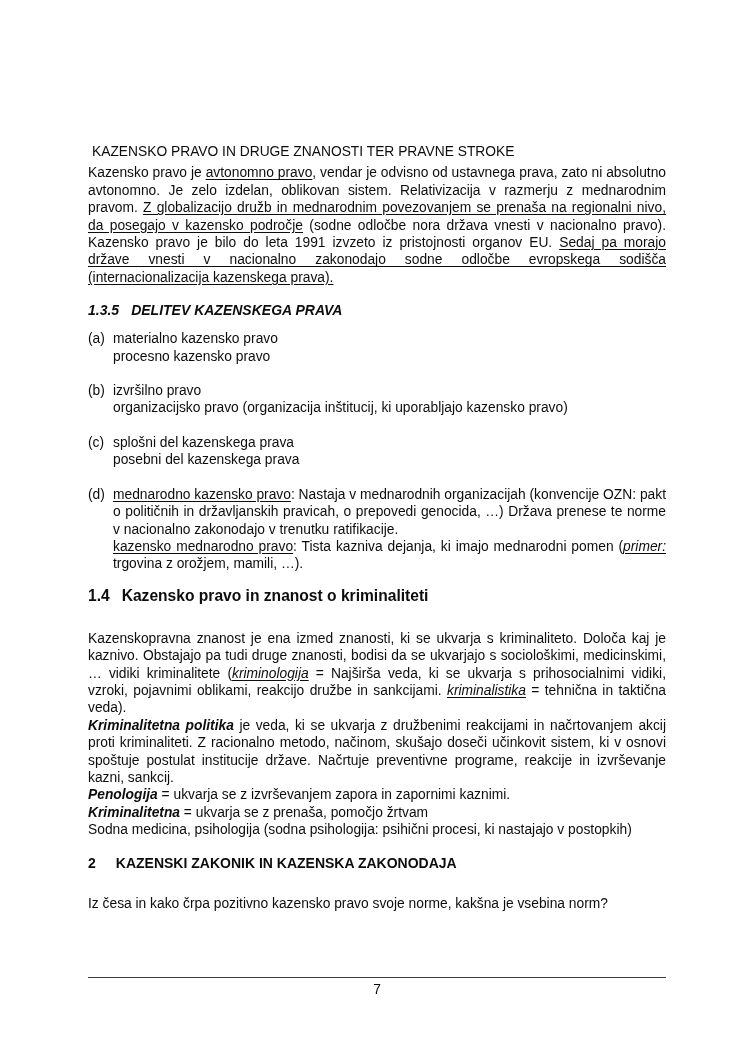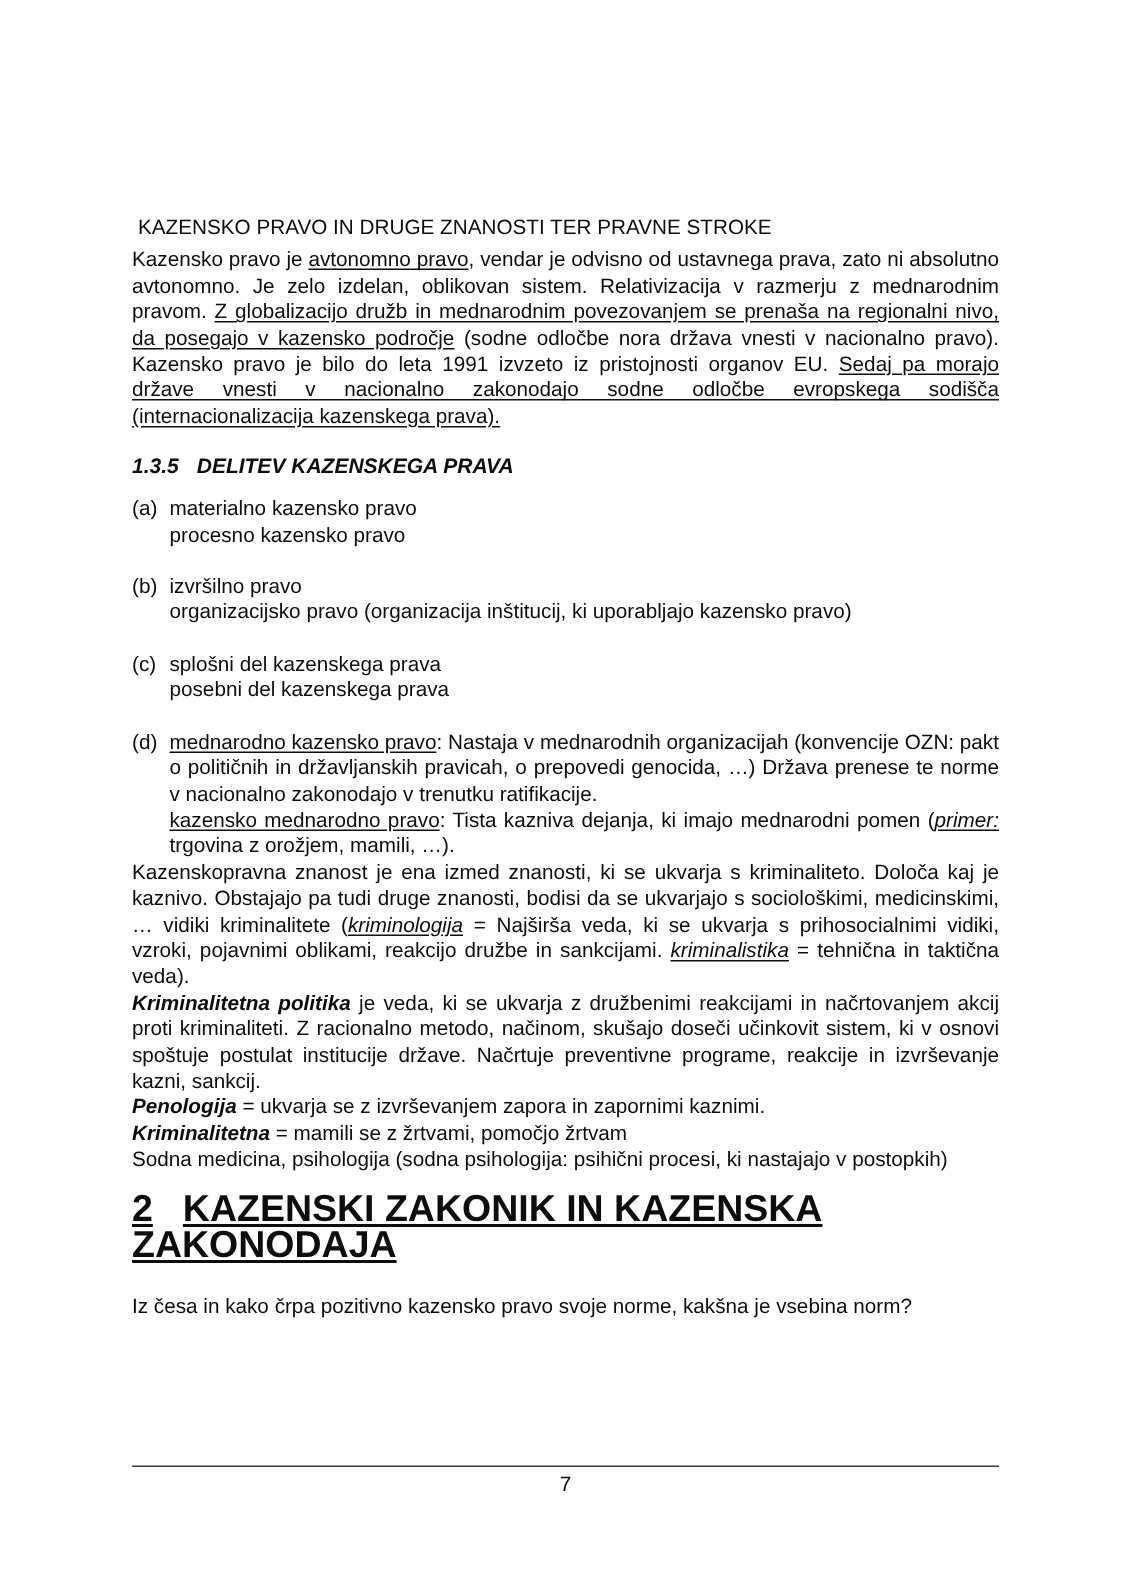--- a/index.html
+++ b/index.html
@@ -56,24 +56,23 @@
   .h14 {
     margin: 13px 0 25px 0;
     font-size: 15.6px;
     line-height: 19px;
     font-weight: bold;
   }
   .h14 .h-text { margin-left: 12px; }
 
   .h2big {
     margin: 12px 0 20px 0;
-    font-size: 25px;
+    font-size: 14px;
     line-height: 24px;
     font-weight: bold;
-    text-decoration: underline;
   }
   .h2big .h-text { margin-left: 20px; }
 
   .h21 {
     margin: 0 0 6px 0;
     font-size: 15.6px;
     line-height: 19px;
     font-weight: bold;
   }
   .h21 .h-text { margin-left: 16px; }
@@ -118,28 +117,31 @@
     <div class="list-item">
       <span class="marker">(c)</span>
       <span><span>splošni del kazenskega prava</span><br><span>posebni del kazenskega prava</span></span>
     </div>
     <div class="list-item justify">
       <span class="marker">(d)</span>
       <span><span class="u">mednarodno kazensko pravo</span><span>: Nastaja v mednarodnih organizacijah (konvencije OZN: pakt o političnih in državljanskih pravicah, o prepovedi genocida, …) Država prenese te norme v nacionalno zakonodajo v trenutku ratifikacije.</span><br><span class="u">kazensko mednarodno pravo</span><span>: Tista kazniva dejanja, ki imajo mednarodni pomen (</span><span class="u i">primer:</span><span> trgovina z orožjem, mamili, …).</span></span>
     </div>
   </div>
 
+  <div class="h14">
+    <span class="h-num">1.4</span><span class="h-text">Kazensko pravo in znanost o kriminaliteti</span>
+  </div>
 
   <p class="para justify"><span>Kazenskopravna znanost je ena izmed znanosti, ki se ukvarja s kriminaliteto. Določa kaj je kaznivo. Obstajajo pa tudi druge znanosti, bodisi da se ukvarjajo s sociološkimi, medicinskimi, … vidiki kriminalitete (</span><span class="u i">kriminologija</span><span> = Najširša veda, ki se ukvarja s prihosocialnimi vidiki, vzroki, pojavnimi oblikami, reakcijo družbe in sankcijami. </span><span class="u i">kriminalistika</span><span> = tehnična in taktična veda).</span></p>
 
   <p class="para justify"><span class="i b">Kriminalitetna politika</span><span> je veda, ki se ukvarja z družbenimi reakcijami in načrtovanjem akcij proti kriminaliteti. Z racionalno metodo, načinom, skušajo doseči učinkovit sistem, ki v osnovi spoštuje postulat institucije države. Načrtuje preventivne programe, reakcije in izvrševanje kazni, sankcij.</span></p>
 
   <p class="para justify"><span class="i b">Penologija</span><span> = ukvarja se z izvrševanjem zapora in zapornimi kaznimi.</span></p>
 
-  <p class="para justify"><span class="i b">Kriminalitetna</span><span> = mamili se z žrtvami, pomočjo žrtvam</span></p>
+  <p class="para justify"><span class="i b">Kriminalitetna</span><span> = ukvarja se z prenaša, pomočjo žrtvam</span></p>
 
   <p class="para justify"><span>Sodna medicina, psihologija (sodna psihologija: psihični procesi, ki nastajajo v postopkih)</span></p>
 
   <div class="h2big">
     <span class="h-num">2</span><span class="h-text">KAZENSKI ZAKONIK IN KAZENSKA ZAKONODAJA</span>
   </div>
 
 
   <p class="para"><span>Iz česa in kako črpa pozitivno kazensko pravo svoje norme, kakšna je vsebina norm?</span></p>
 

